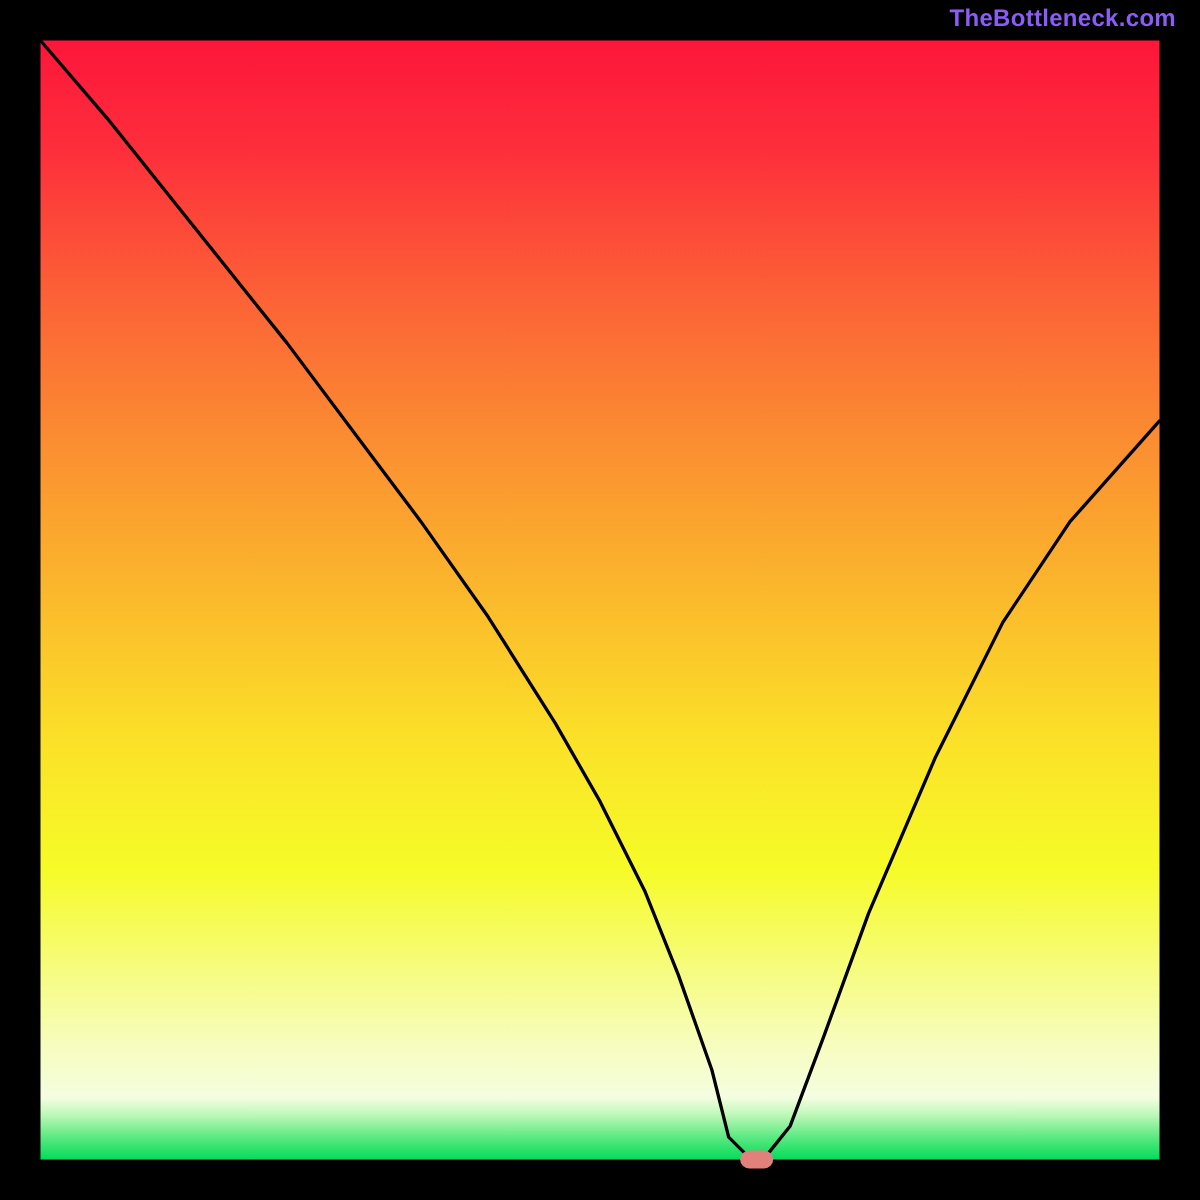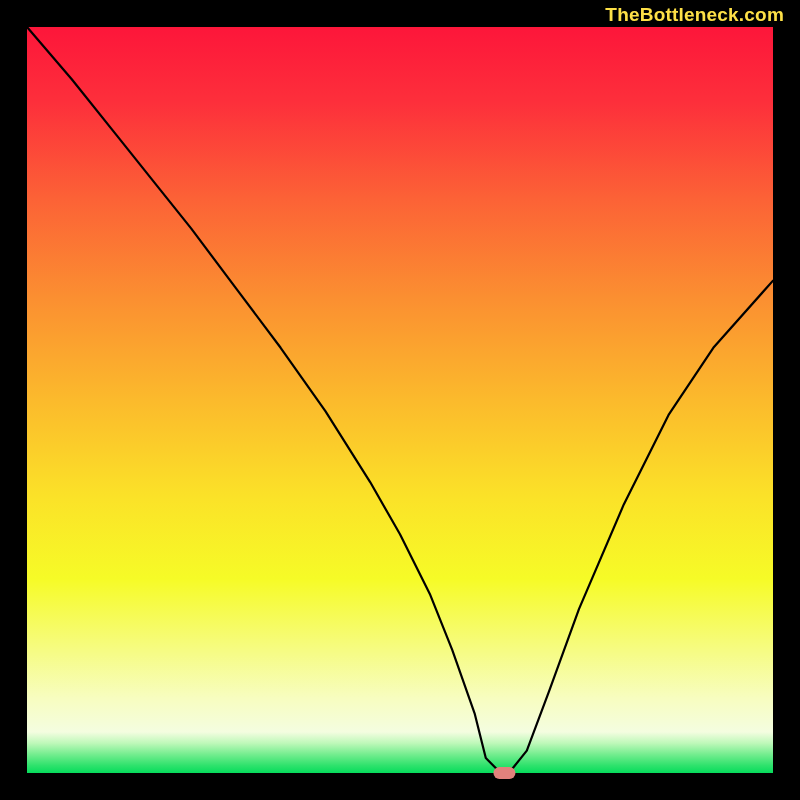--- a/index.html
+++ b/index.html
@@ -14,23 +14,23 @@
     position: relative;
     width: 800px;
     height: 800px;
     background: #000;
   }
   .watermark {
     position: absolute;
     top: 4px;
     right: 16px;
     font-family: Arial, Helvetica, sans-serif;
-    font-size: 19px;
+    font-size: 16px;
     font-weight: bold;
-    color: #fde047;
+    color: #8b5cf6;
     letter-spacing: 0.2px;
   }
   svg {
     display: block;
   }
 </style>
 </head>
 <body>
 
 <div class="container">

